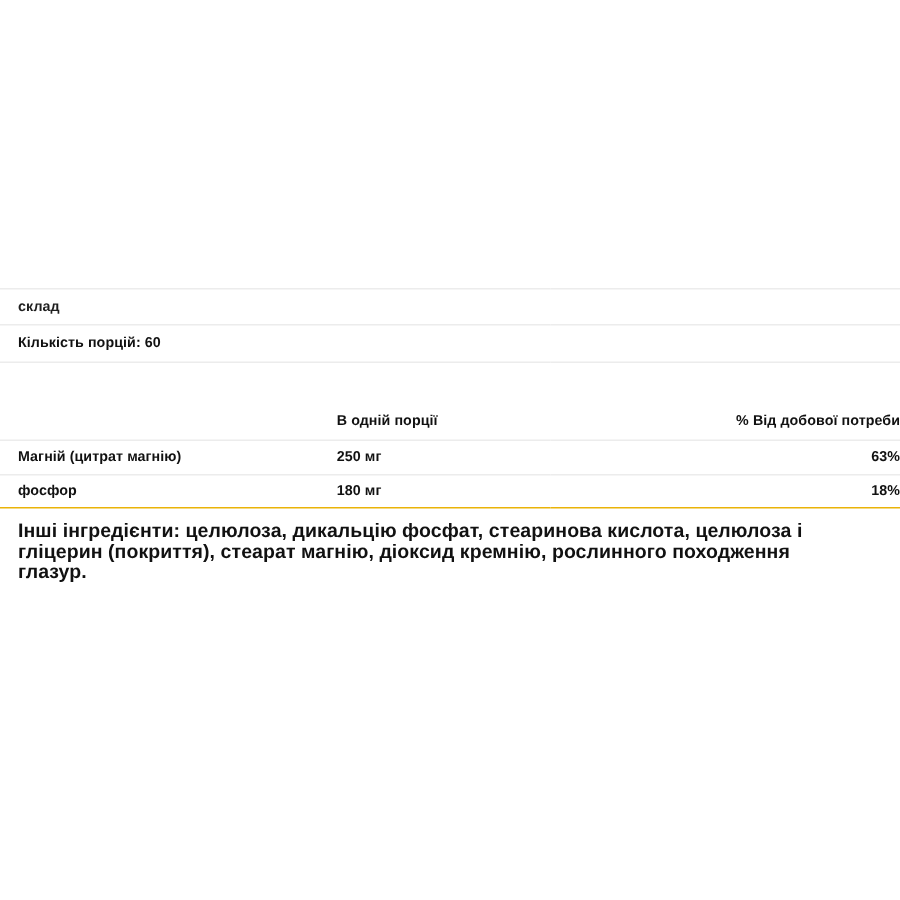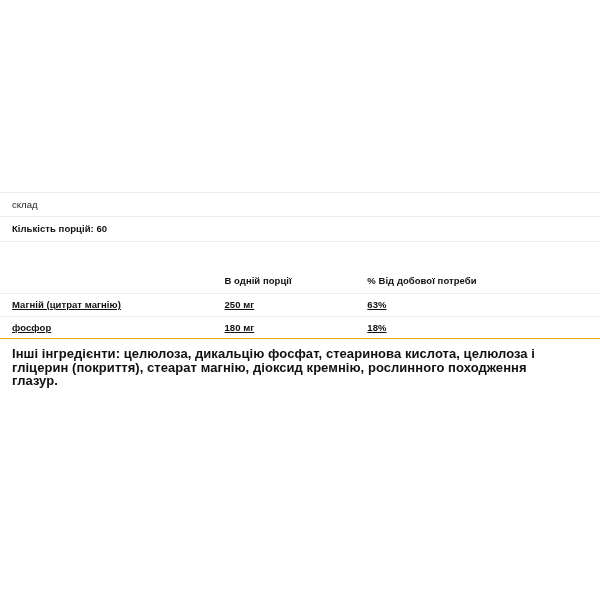--- a/index.html
+++ b/index.html
@@ -44,30 +44,30 @@
   .facts-table td {
     padding: 0;
     vertical-align: middle;
     font-size: 9.5px;
     line-height: 1.2;
     letter-spacing: 0.05px;
   }
 
   .col-label  { width: 220px; padding-left: 12px !important; box-sizing: border-box; }
   .col-amount { width: 140px; }
-  .col-dv     { width: 228px; }
+  .col-dv     { width: 228px; text-align: right; }
 
   
   .row-title td    { height: 23px; }
   .row-info td     { height: 24px; }
   .row-header td   { height: 44px; vertical-align: bottom; padding-bottom: 7px !important; }
-  .row-nutrient td { height: 21.5px; text-decoration: underline; }
+  .row-nutrient td { height: 21.5px; }
 
   .row-title .col-label {
-    font-weight: 400;
+    font-weight: 700;
     color: #1f1f1f;
   }
   .row-info .col-label {
     font-weight: 700;
     color: #111111;
   }
   .row-header td {
     font-weight: 700;
     color: #111111;
   }

